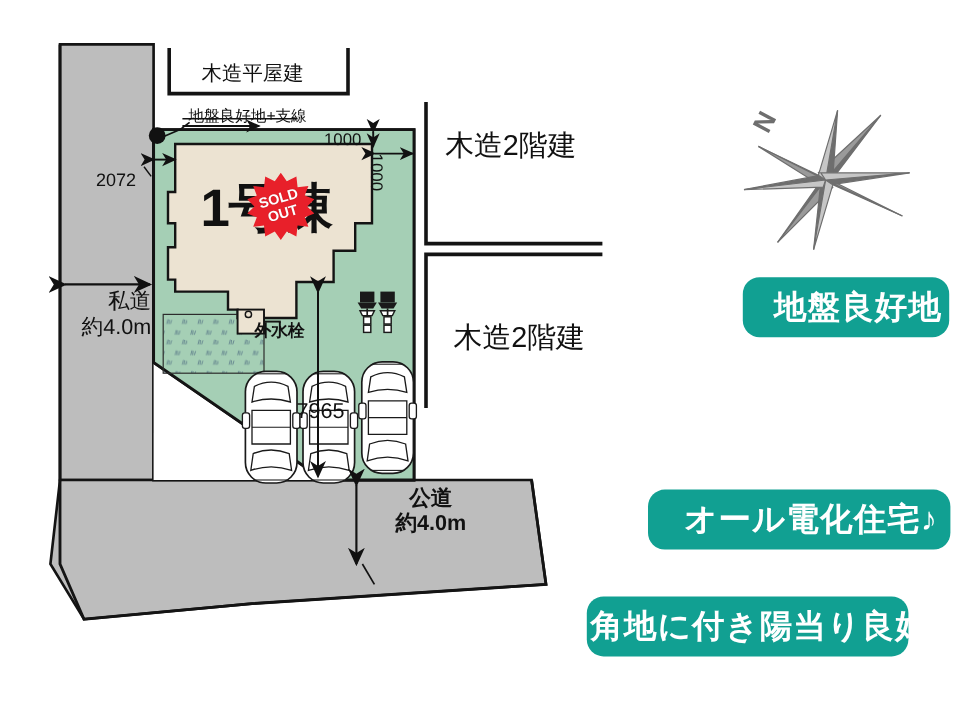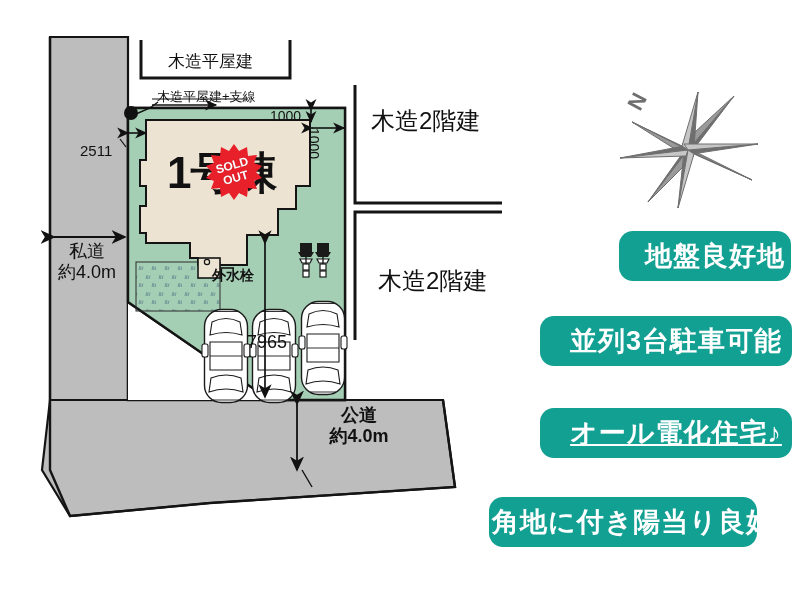--- a/index.html
+++ b/index.html
@@ -40,21 +40,21 @@
     align-items: center;
     justify-content: center;
     box-sizing: border-box;
     text-align: right;
     line-height: 1;
     white-space: nowrap;
     padding-left: 20px;
   }
   #badge-0 { left: 619px; top: 231px; width: 172px; height: 50px; font-size: 27px; }
   #badge-1 { left: 540px; top: 316px; width: 252px; height: 50px; font-size: 27px; }
-  #badge-2 { left: 540px; top: 408px; width: 252px; height: 50px; font-size: 27px; text-decoration: underline; }
+  #badge-2 { left: 540px; top: 408px; width: 252px; height: 50px; font-size: 27px; }
   #badge-3 { left: 489px; top: 497px; width: 268px; height: 50px; font-size: 27px; }
 
   
   #footnote {
     position: absolute;
     left: 14px;
     top: 535px;
     font-size: 19px;
     font-weight: bold;
     color: #111111;
@@ -89,21 +89,21 @@
   #t-faucet { left: 212px; top: 267px; font-size: 14px; font-weight: bold; text-align: center; }
 
   .road-label {
     position: absolute;
     text-align: center;
     font-size: 18px;
     color: #111111;
     line-height: 1.18;
     white-space: nowrap;
   }
-  #rl-private { left: 48px;  top: 241px; width: 78px; }
+  #rl-private { left: 48px;  top: 241px; width: 78px; text-align: right; }
   #rl-public  { left: 316px; top: 405px; width: 86px; font-weight: bold; }
 
   
   #plot-title {
     position: absolute;
     left: 167px;
     top: 144px;
     font-size: 44px;
     font-weight: bold;
     color: #111111;
@@ -289,38 +289,37 @@
     <div class="so-text">
       <span>SOLD</span>
       <span>OUT</span>
     </div>
   </div>
 
   <div class="nb-label" id="nb-top">木造平屋建</div>
   <div class="nb-label" id="nb-right-1">木造2階建</div>
   <div class="nb-label" id="nb-right-2">木造2階建</div>
 
-  <div class="map-text" id="t-pole">木造平屋建+支線</div>
+  <div class="map-text" id="t-pole">地盤良好地+支線</div>
   <div class="map-text" id="t-1000a">1000</div>
   <div class="map-text" id="t-1000b">1000</div>
-  <div class="map-text" id="t-1392">2511</div>
+  <div class="map-text" id="t-1392">2072</div>
   <div class="map-text" id="t-7965">7965</div>
   <div class="map-text" id="t-faucet">外水栓</div>
 
   <div class="road-label" id="rl-private">
     <div>私道</div>
     <div>約4.0m</div>
   </div>
   <div class="road-label" id="rl-public">
     <div>公道</div>
     <div>約4.0m</div>
   </div>
 
   <svg id="compass" viewBox="0 0 152 122">
     <text x="28" y="24" font-family="'Liberation Sans', sans-serif" font-size="22" font-weight="bold" fill="#6e6e6e" transform="rotate(-62 28 24)">N</text>
   </svg>
 
   <div class="badge" id="badge-0">地盤良好地</div>
-  <div class="badge" id="badge-1">並列3台駐車可能</div>
   <div class="badge" id="badge-2">オール電化住宅♪</div>
   <div class="badge" id="badge-3">角地に付き陽当り良好</div>
 
 </div>
 
 </body></html>

